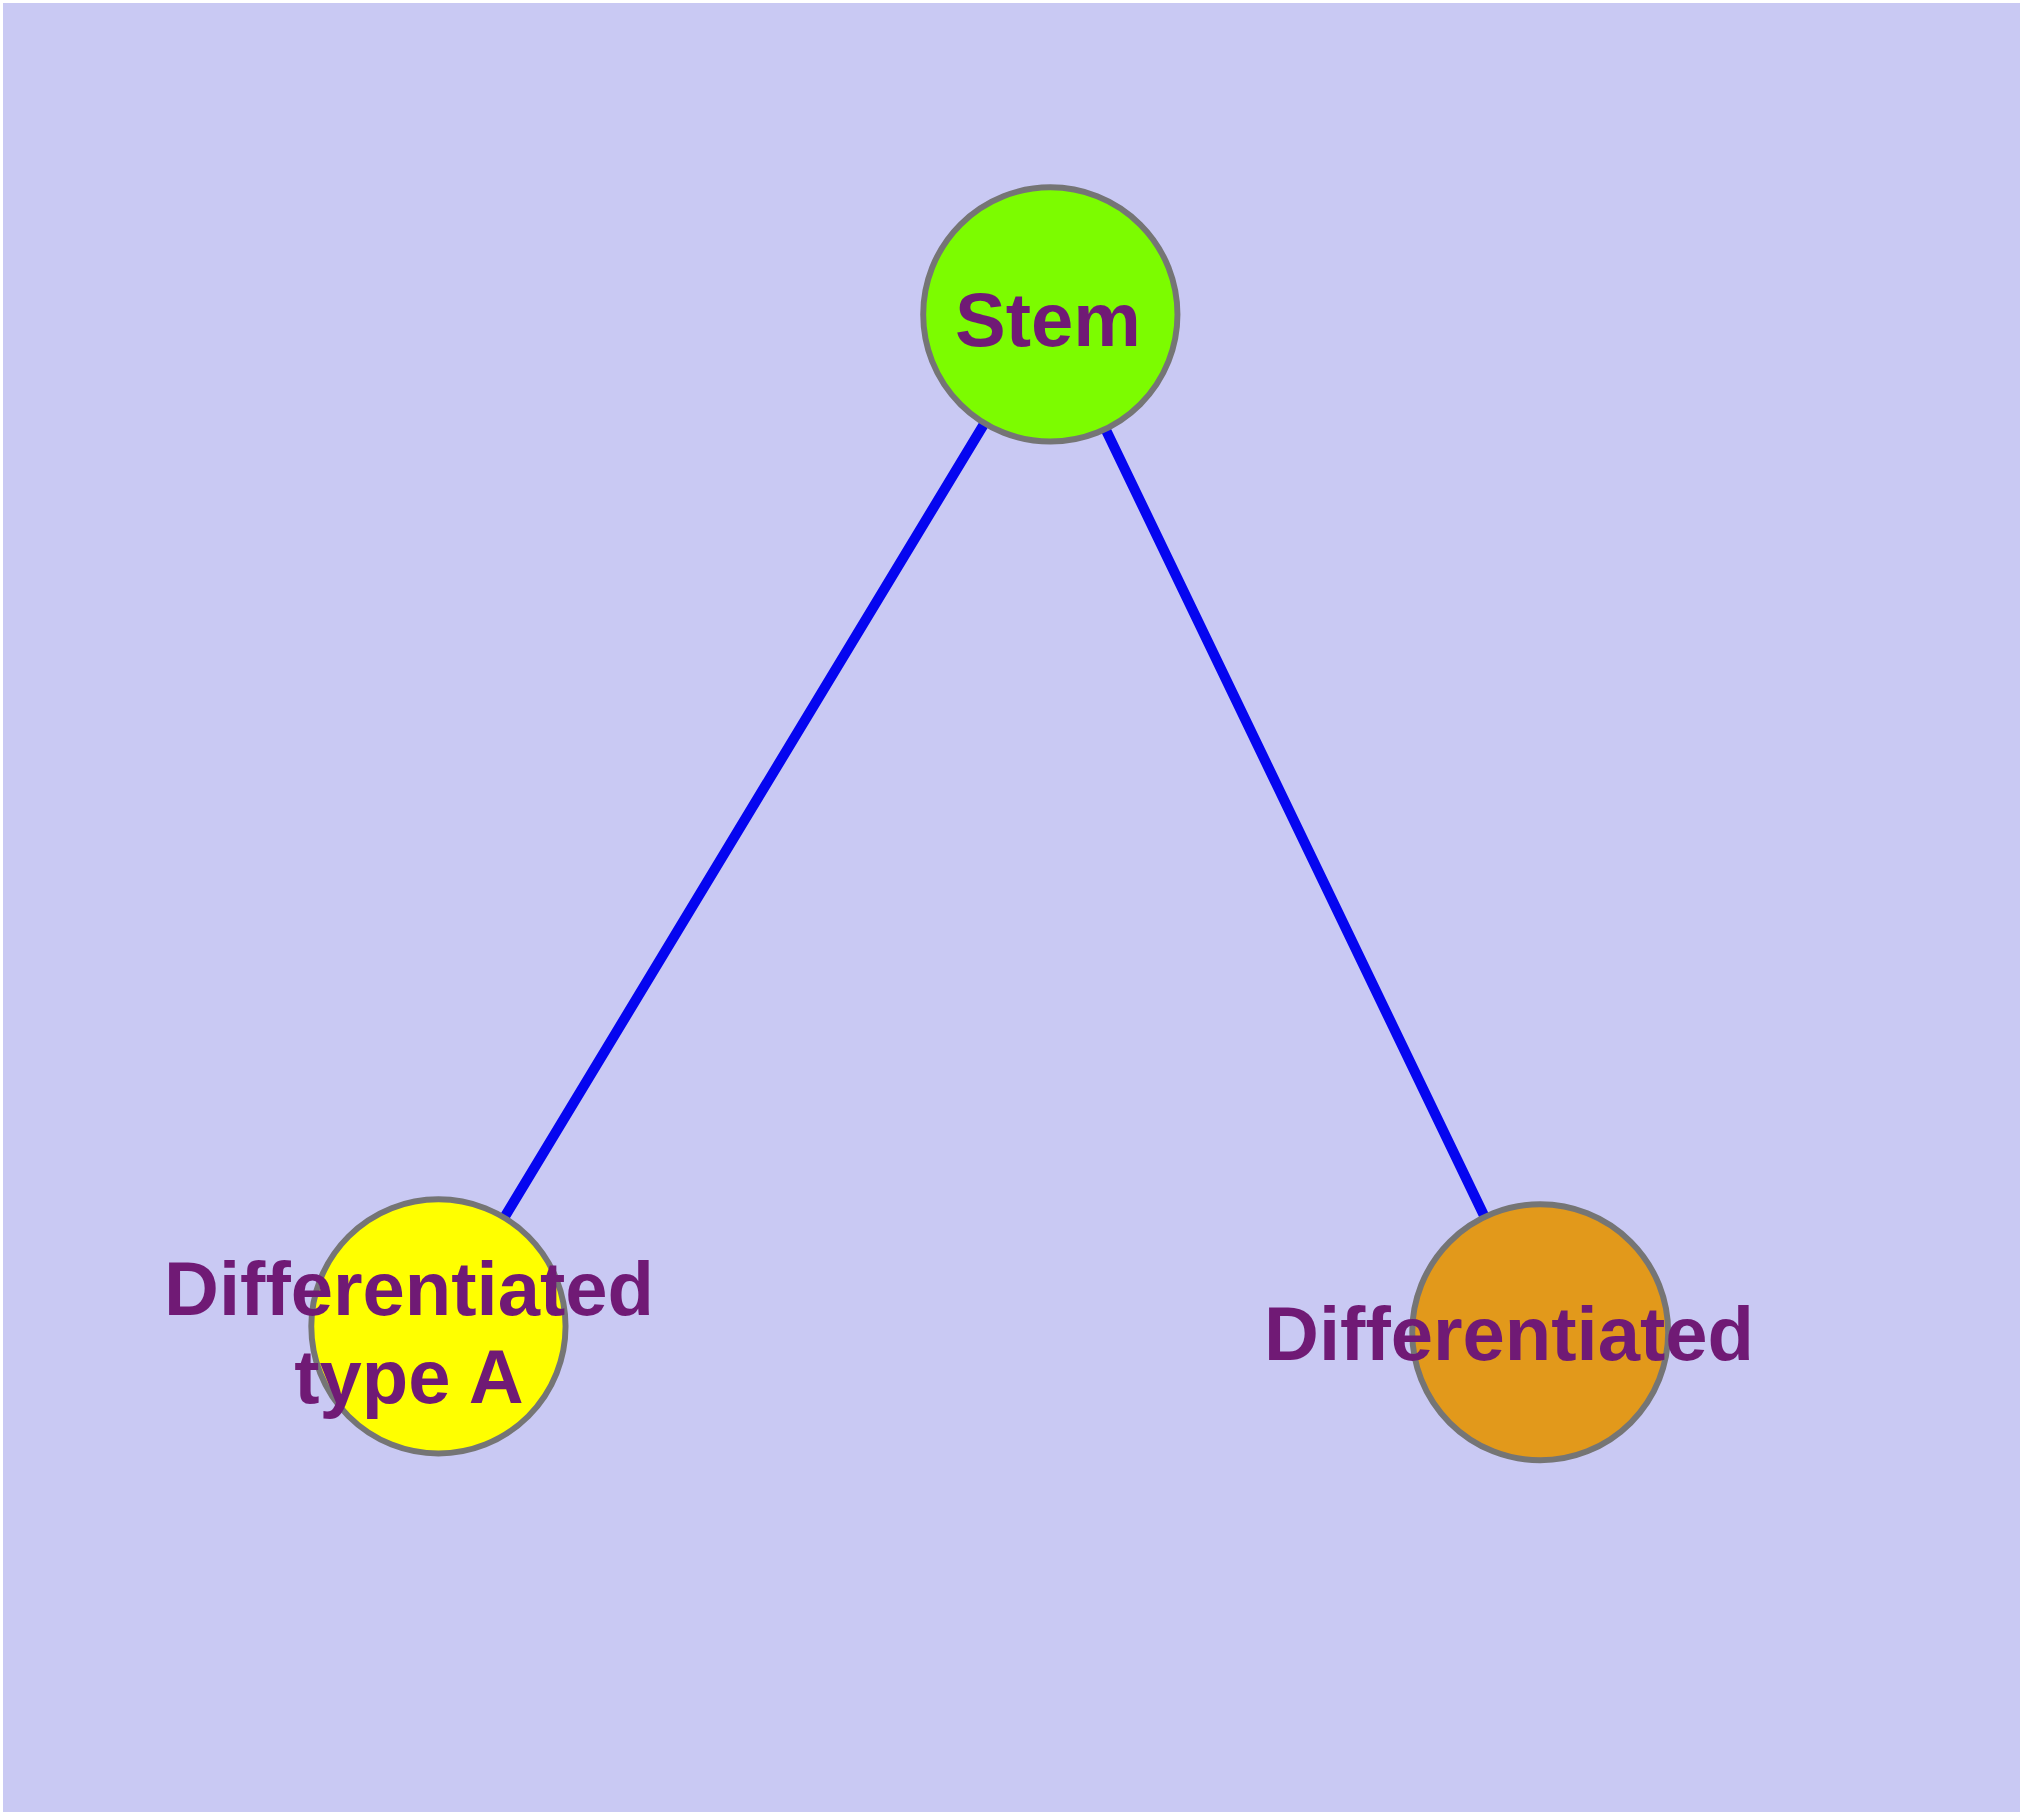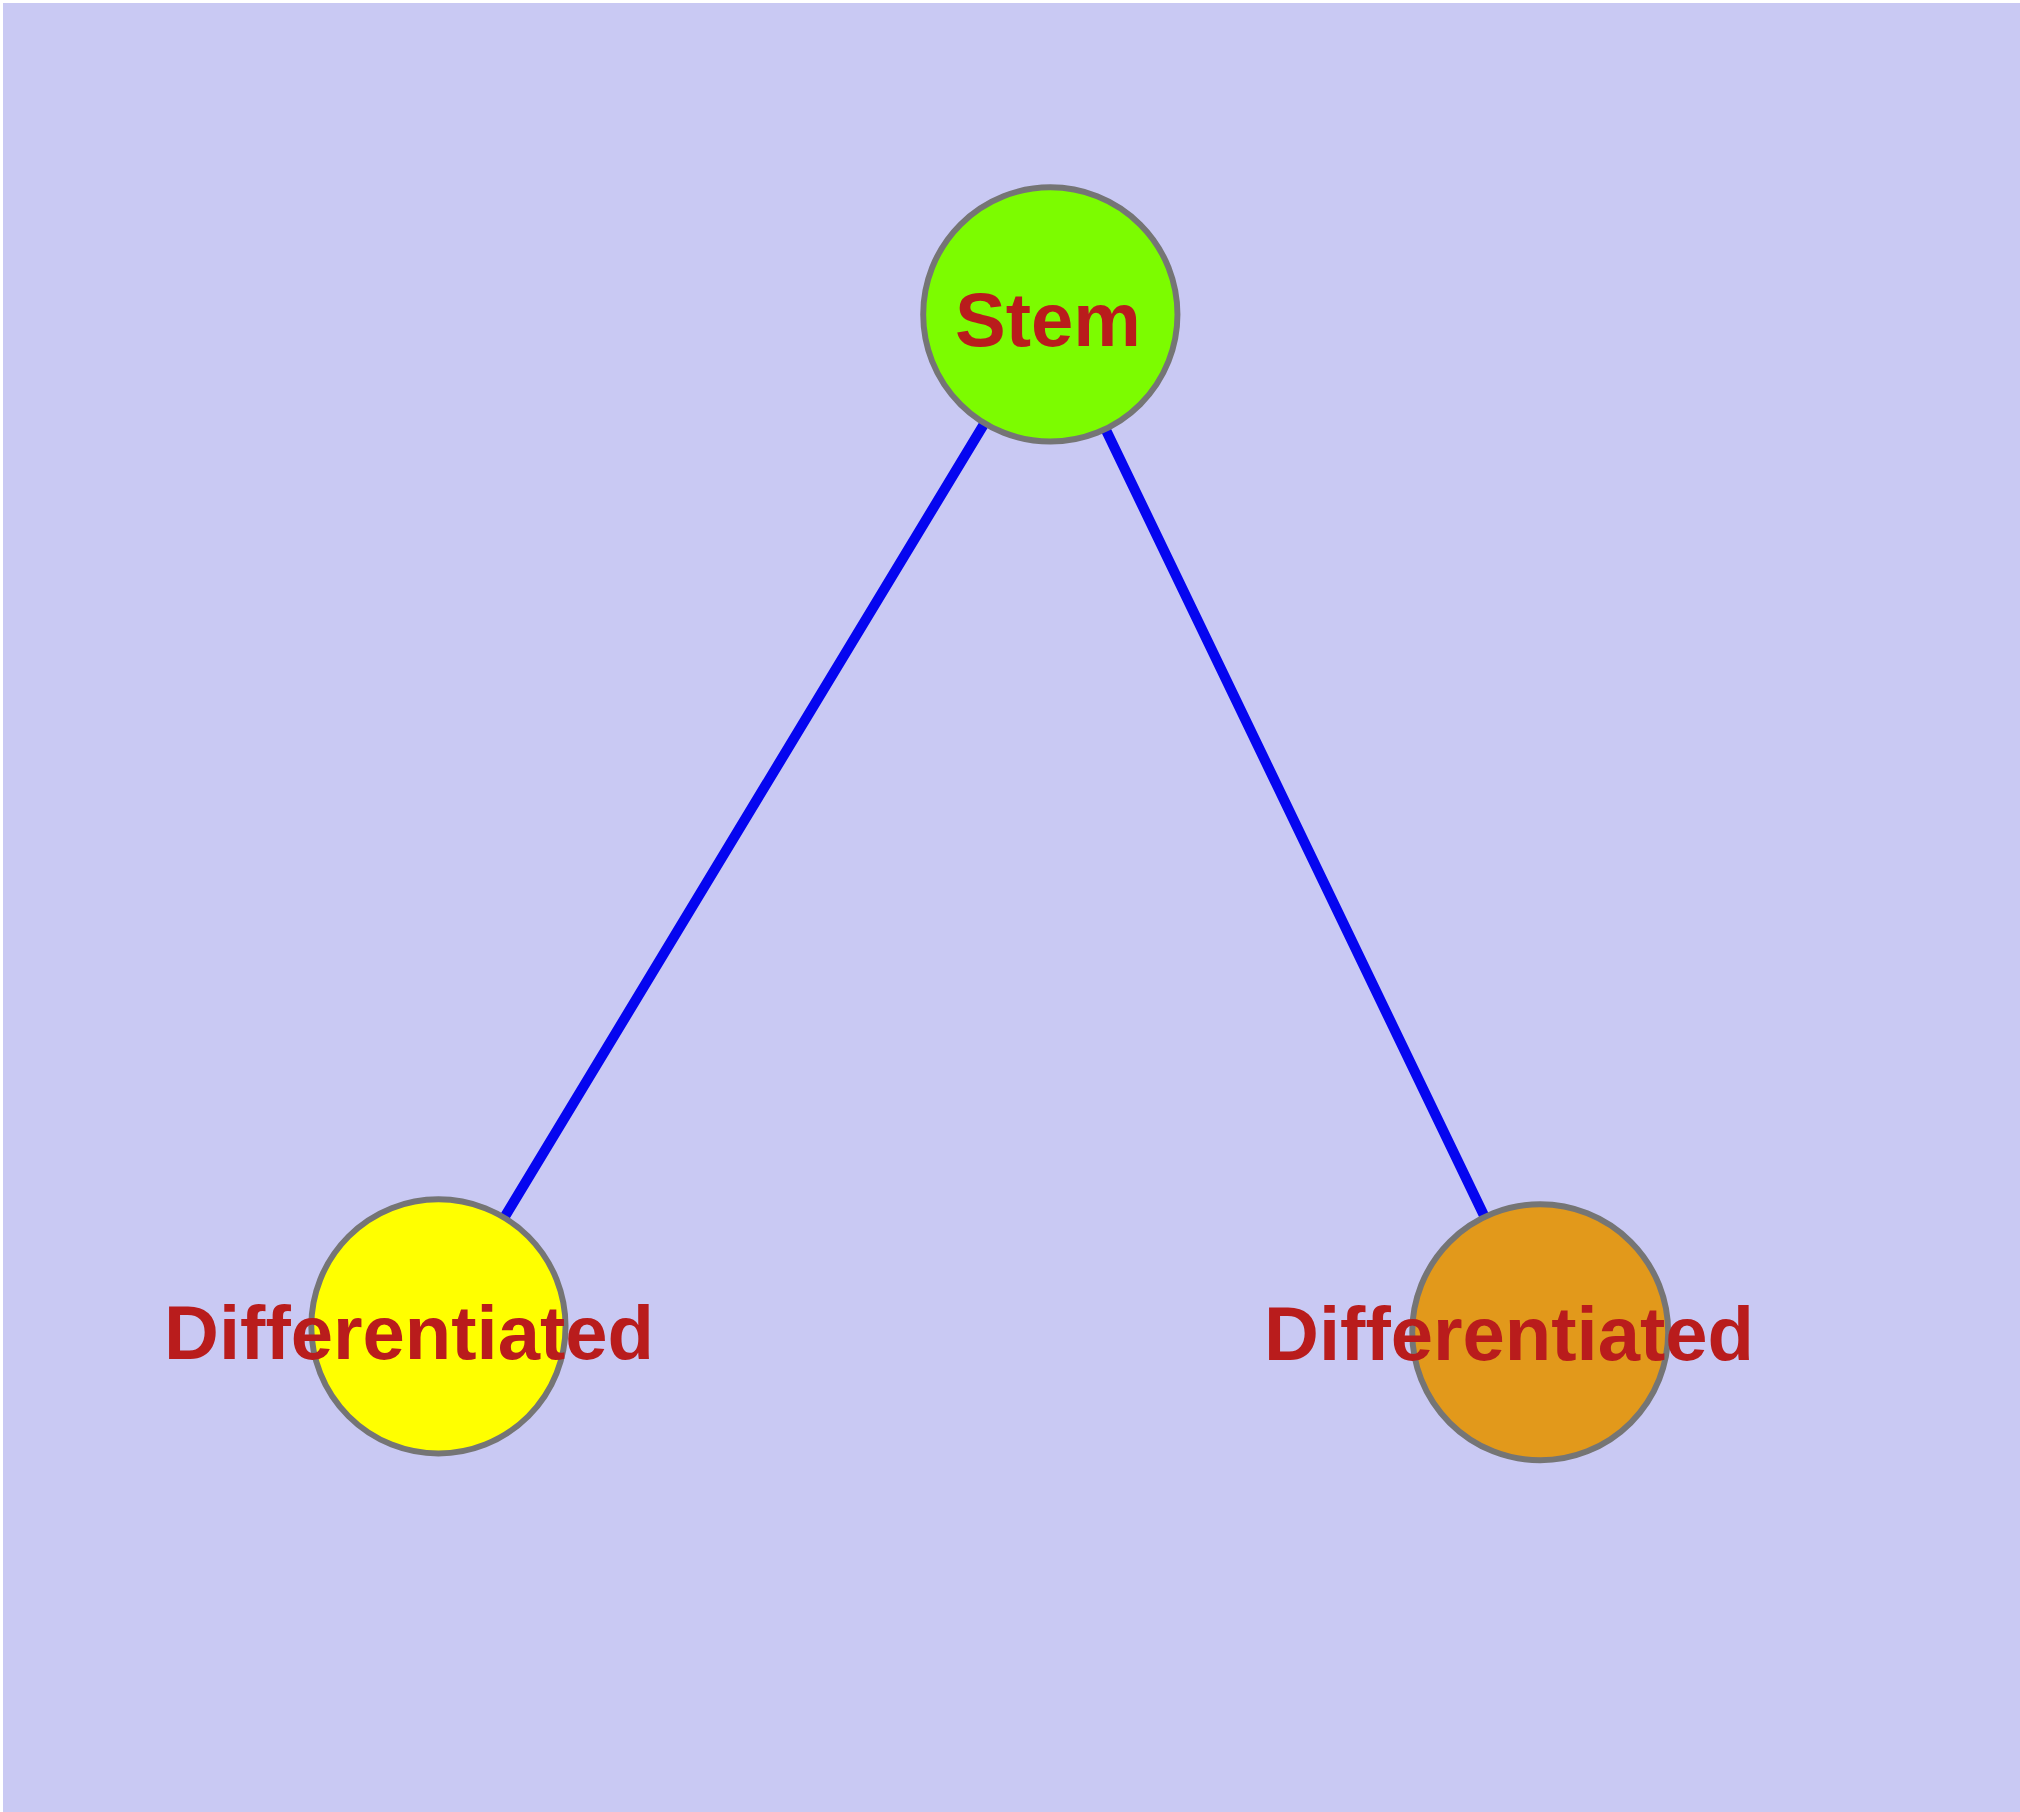--- a/index.html
+++ b/index.html
@@ -31,21 +31,21 @@
   .edge-strip-left {
     position: absolute;
     left: 0; top: 0;
     width: 2.5px; height: 100%;
     background: #FFFFFF;
   }
   .node-label {
     position: absolute;
     transform: translate(-50%, -50%);
     text-align: center;
-    color: #b91c1c;
+    color: #701a75;
     font-weight: bold;
     font-size: 76px;
     line-height: 88px;
     white-space: nowrap;
     letter-spacing: 0;
   }
 </style>
 </head>
 <body>
 
@@ -65,18 +65,19 @@
 
 <div class="edge-strip-top"></div>
 <div class="edge-strip-left"></div>
 
 <div class="node-label" style="left:1048px; top:320px;">
   <div>Stem</div>
 </div>
 
 <div class="node-label" style="left:409px; top:1333px;">
   <div>Differentiated</div>
+  <div>type A</div>
 </div>
 
 <div class="node-label" style="left:1509px; top:1334px;">
   <div>Differentiated</div>
 </div>
 
 
 </body></html>

